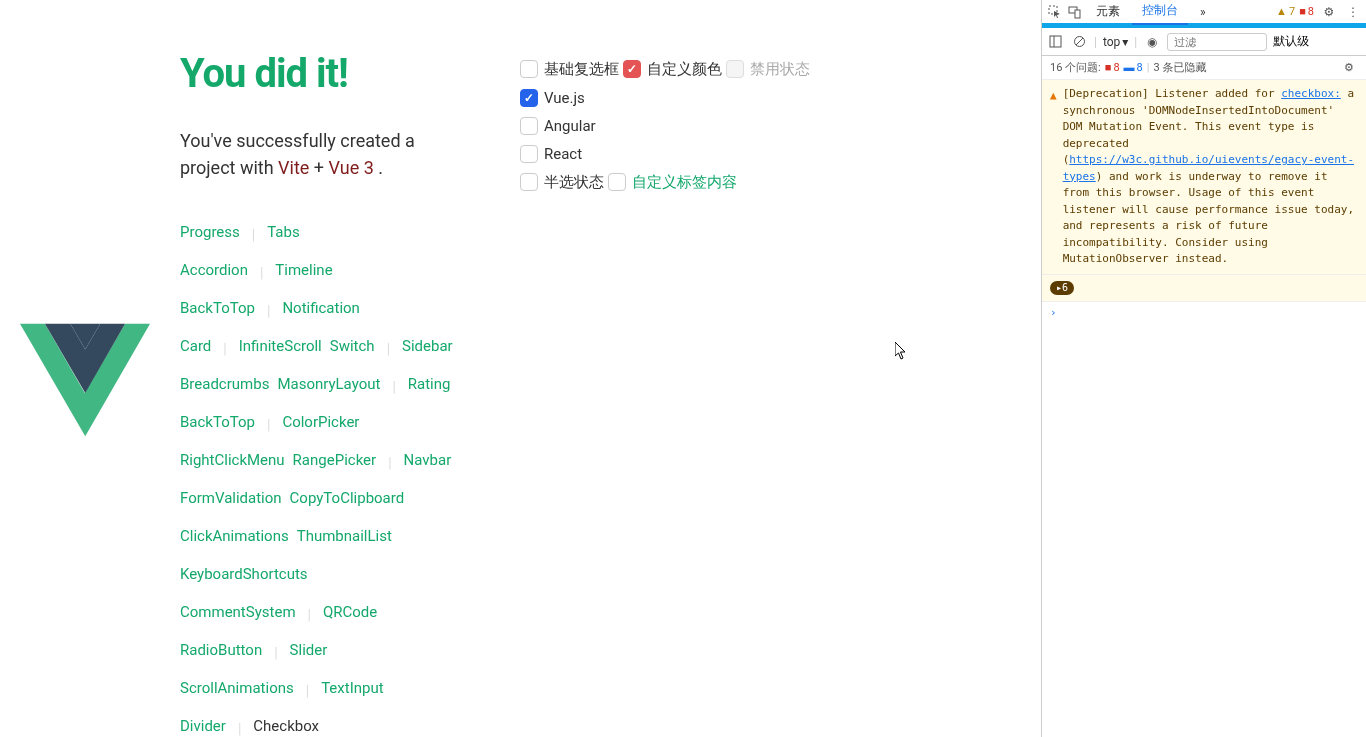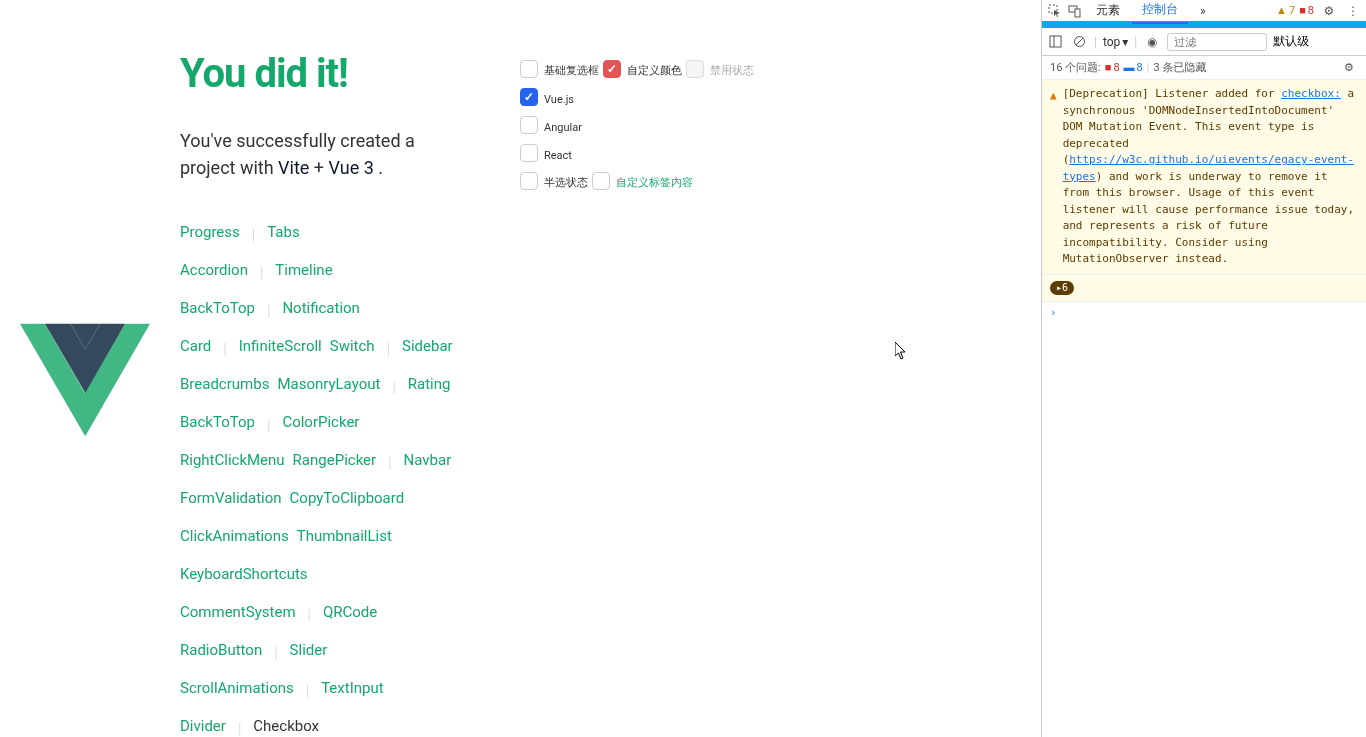--- a/index.html
+++ b/index.html
@@ -2,39 +2,39 @@
 <html><head>
 <meta charset="utf-8">
 <style>
 * { box-sizing: border-box; margin: 0; padding: 0; }
 body { font-family: -apple-system, BlinkMacSystemFont, "Segoe UI", Roboto, Arial, sans-serif; background: #fff; display: flex; width: 1366px; height: 737px; overflow: hidden; }
 .main-area { flex: 1; display: flex; position: relative; }
 .vue-logo { position: absolute; left: 20px; top: 320px; width: 130px; height: 120px; }
 .content { margin-left: 180px; margin-top: 50px; width: 280px; }
 .title { font-size: 40px; font-weight: 700; color: #14a86b; margin-bottom: 30px; letter-spacing: -1px; }
 .subtitle { font-size: 18px; color: #333; line-height: 1.5; margin-bottom: 40px; }
-.subtitle .green { color: #0f172a; }
+.subtitle .green { color: #7f1d1d; }
 .nav-links { display: flex; flex-wrap: wrap; gap: 8px; }
 .nav-link { color: #14a86b; font-size: 15px; padding: 2px 0; margin-bottom: 6px; display: inline-block; cursor: pointer; }
 .nav-link.current { color: #333; }
 .nav-sep { color: #ddd; margin: 0 12px; font-size: 14px; }
 .nav-row { display: flex; align-items: center; flex-wrap: wrap; margin-bottom: 2px; }
 .checkbox-demo { margin-left: 60px; margin-top: 60px; width: 300px; }
-.cb-row { display: flex; align-items: flex-end; margin-bottom: 10px; font-size: 11px; }
+.cb-row { display: flex; align-items: flex-start; margin-bottom: 10px; font-size: 15px; }
 .cb-box { width: 18px; height: 18px; border: 1px solid #ccc; border-radius: 4px; margin-right: 6px; display: inline-flex; align-items: center; justify-content: center; cursor: pointer; flex-shrink: 0; }
 .cb-box.checked { background: #2563eb; border-color: #2563eb; }
 .cb-box.checked::after { content: "✓"; color: #fff; font-size: 12px; font-weight: bold; }
 .cb-box.red { background: #e45454; border-color: #e45454; }
 .cb-box.red::after { content: "✓"; color: #fff; font-size: 12px; font-weight: bold; }
 .cb-box.disabled { background: #f5f5f5; border-color: #ddd; cursor: not-allowed; }
 .cb-label { color: #333; margin-right: 4px; }
 .cb-label.disabled { color: #aaa; }
 .cb-label.green { color: #14a86b; }
 .devtools { width: 325px; border-left: 1px solid #ccc; background: #fff; display: flex; flex-direction: column; font-size: 12px; }
-.dt-tabs { display: flex; align-items: center; border-bottom: 7px solid #0ea5e9; height: 28px; padding: 0 4px; gap: 2px; }
+.dt-tabs { display: flex; align-items: center; border-bottom: 5px solid #0ea5e9; height: 28px; padding: 0 4px; gap: 2px; }
 .dt-icon { width: 18px; height: 18px; display: flex; align-items: center; justify-content: center; color: #555; cursor: pointer; }
 .dt-tab { padding: 4px 10px; cursor: pointer; color: #333; }
 .dt-tab.active { color: #1a73e8; border-bottom: 2px solid #1a73e8; }
 .dt-badges { margin-left: auto; display: flex; gap: 4px; align-items: center; }
 .badge { display: flex; align-items: center; gap: 2px; font-size: 11px; }
 .badge.warn { color: #b8860b; }
 .badge.err { color: #d93025; }
 .dt-toolbar { display: flex; align-items: center; border-bottom: 1px solid #ccc; height: 28px; padding: 0 4px; gap: 6px; }
 .dt-dropdown { font-size: 12px; color: #333; cursor: pointer; display: flex; align-items: center; gap: 2px; }
 .dt-filter { border: 1px solid #ccc; border-radius: 3px; padding: 2px 6px; font-size: 11px; width: 100px; }

